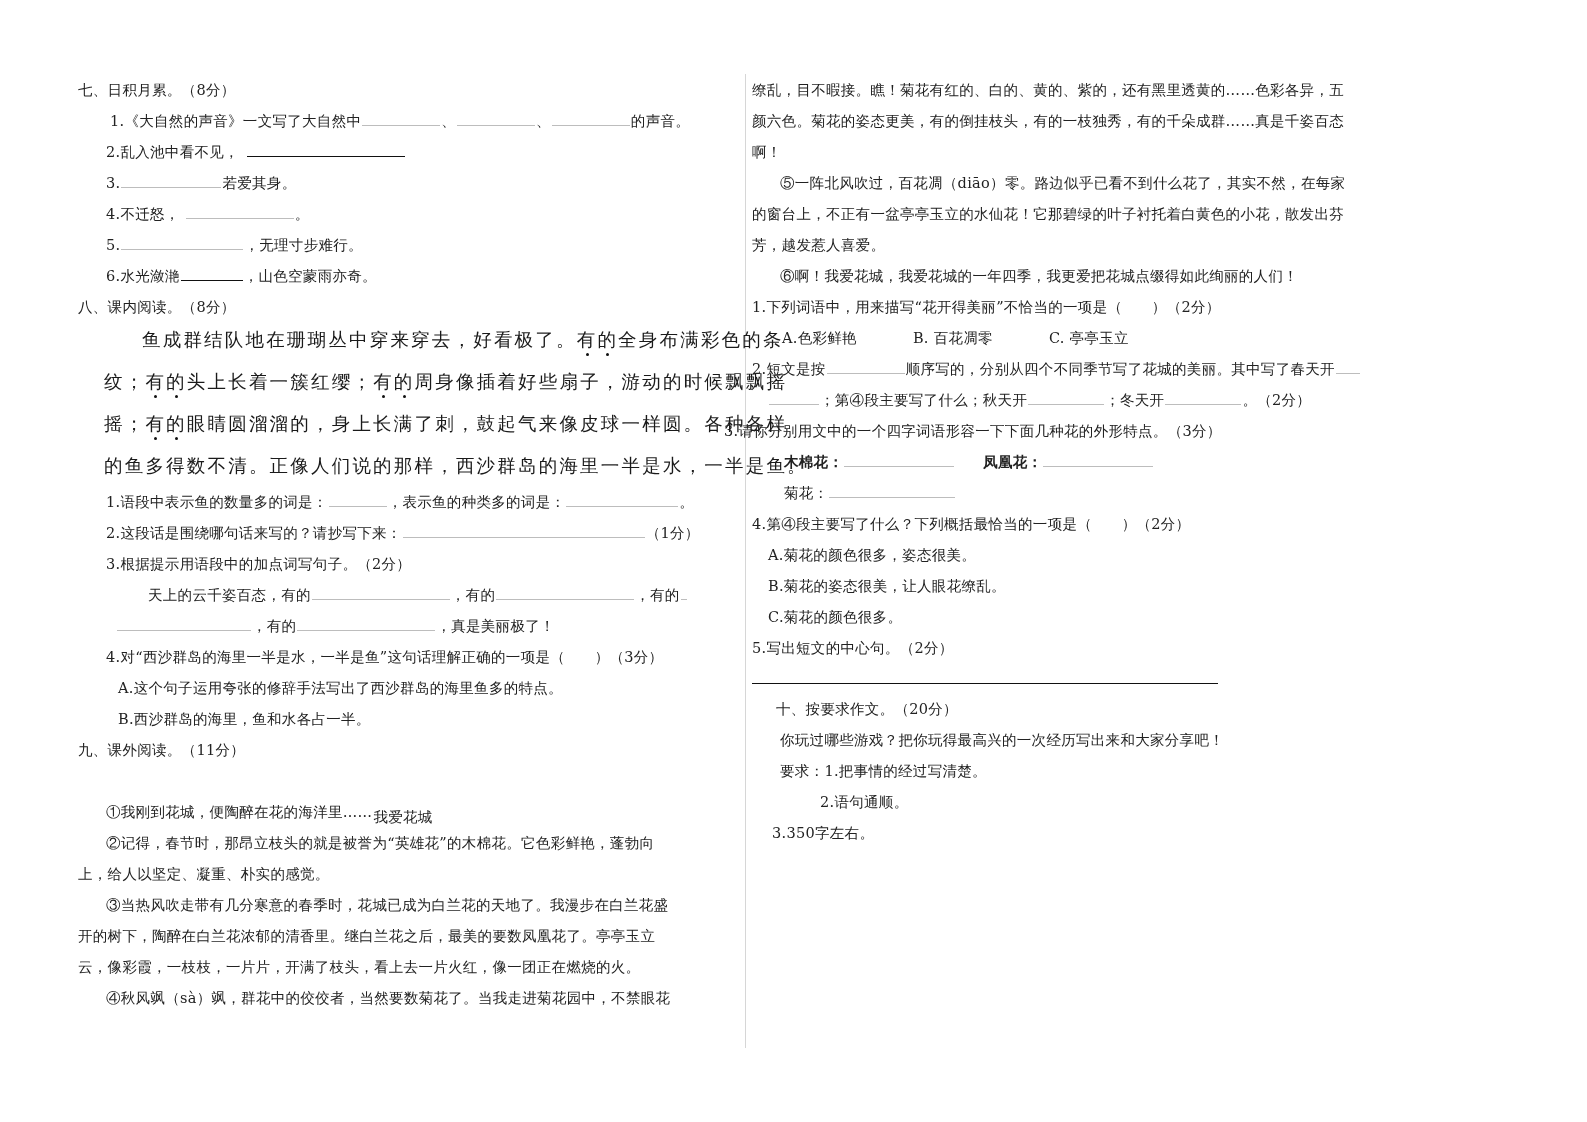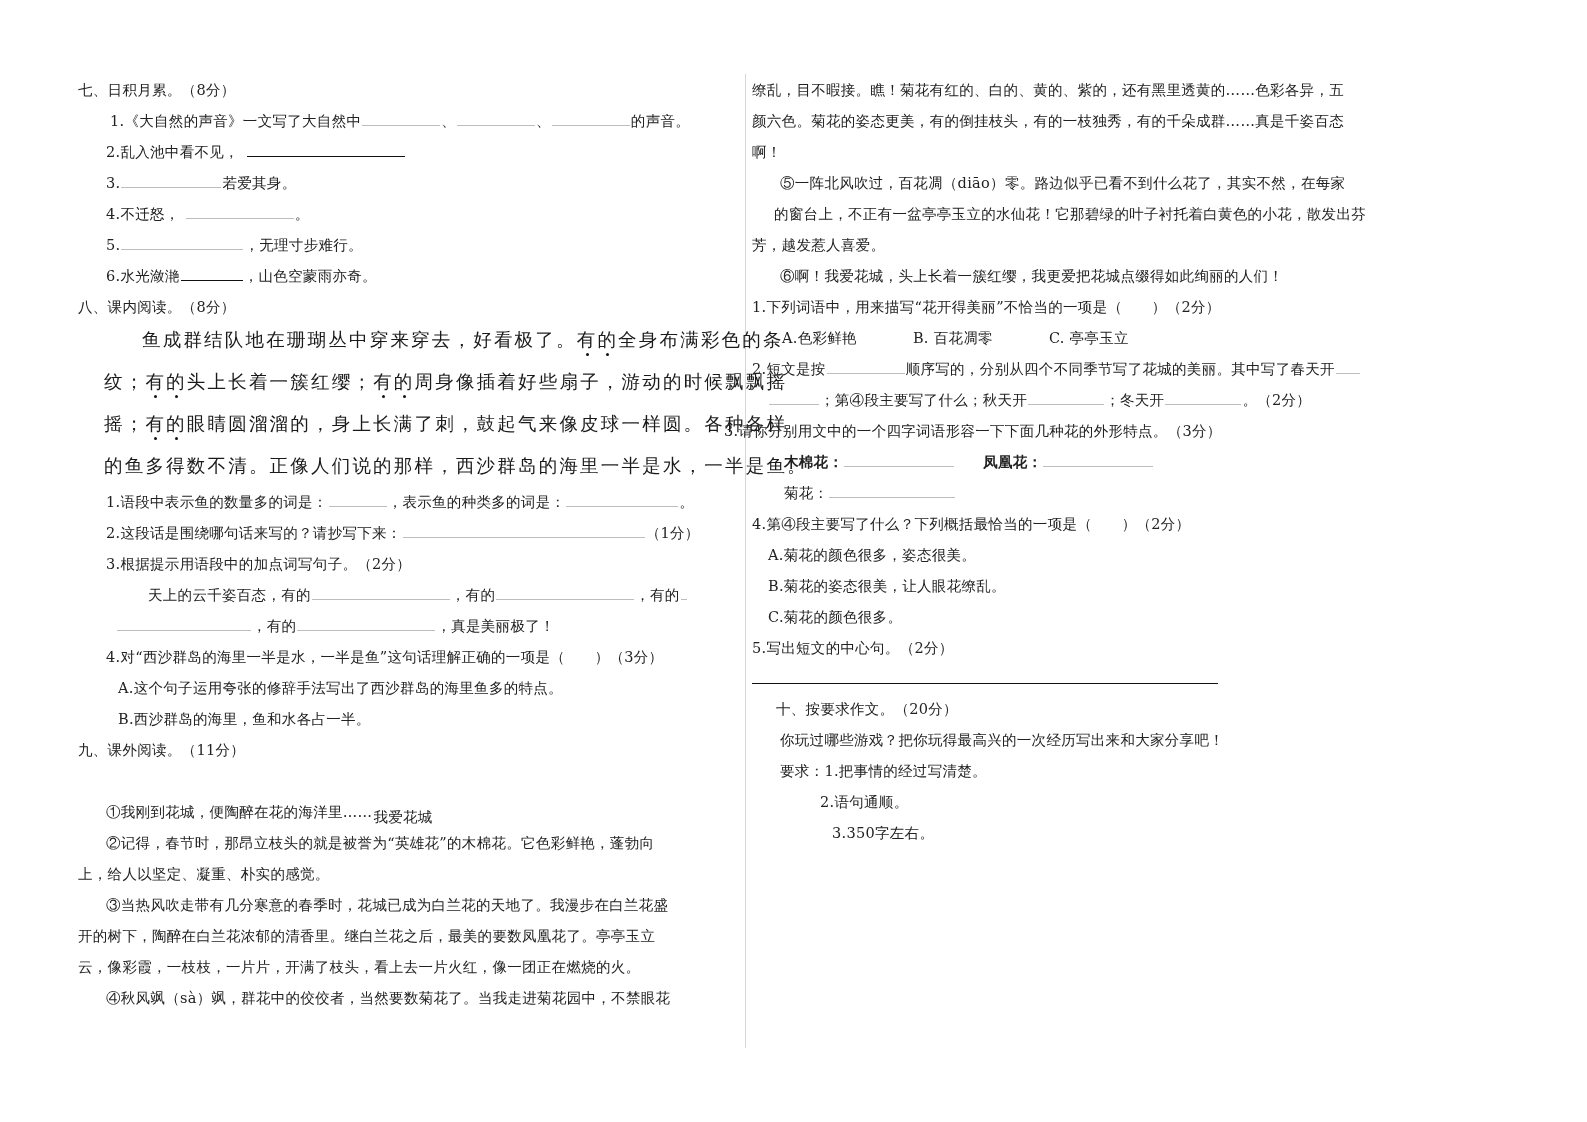--- a/index.html
+++ b/index.html
@@ -114,23 +114,23 @@
 <div class="line" style="left:78px;top:864px;">上，给人以坚定、凝重、朴实的感觉。</div>
 <div class="line ind1" style="left:78px;top:895px;">③当热风吹走带有几分寒意的春季时，花城已成为白兰花的天地了。我漫步在白兰花盛</div>
 <div class="line" style="left:78px;top:926px;">开的树下，陶醉在白兰花浓郁的清香里。继白兰花之后，最美的要数凤凰花了。亭亭玉立</div>
 <div class="line" style="left:78px;top:957px;">云，像彩霞，一枝枝，一片片，开满了枝头，看上去一片火红，像一团正在燃烧的火。</div>
 <div class="line ind1" style="left:78px;top:988px;">④秋风飒（sà）飒，群花中的佼佼者，当然要数菊花了。当我走进菊花园中，不禁眼花</div>
 
 <div class="line" style="left:752px;top:80px;">缭乱，目不暇接。瞧！菊花有红的、白的、黄的、紫的，还有黑里透黄的……色彩各异，五</div>
 <div class="line" style="left:752px;top:111px;">颜六色。菊花的姿态更美，有的倒挂枝头，有的一枝独秀，有的千朵成群……真是千姿百态</div>
 <div class="line" style="left:752px;top:142px;">啊！</div>
 <div class="line ind1" style="left:752px;top:173px;">⑤一阵北风吹过，百花凋（diāo）零。路边似乎已看不到什么花了，其实不然，在每家</div>
-<div class="line" style="left:752px;top:204px;margin-left:22px;">的窗台上，不正有一盆亭亭玉立的水仙花！它那碧绿的叶子衬托着白黄色的小花，散发出芬</div>
+<div class="line" style="left:752px;top:204px;">的窗台上，不正有一盆亭亭玉立的水仙花！它那碧绿的叶子衬托着白黄色的小花，散发出芬</div>
 <div class="line" style="left:752px;top:235px;">芳，越发惹人喜爱。</div>
-<div class="line ind1" style="left:752px;top:266px;">⑥啊！我爱花城，头上长着一簇红缨，我更爱把花城点缀得如此绚丽的人们！</div>
+<div class="line ind1" style="left:752px;top:266px;">⑥啊！我爱花城，我爱花城的一年四季，我更爱把花城点缀得如此绚丽的人们！</div>
 
 <div class="line" style="left:752px;top:297px;">1.下列词语中，用来描写“花开得美丽”不恰当的一项是（　　）（2分）</div>
 <div class="line" style="left:782px;top:328px;">
   <span>A.色彩鲜艳</span><span style="display:inline-block;width:56px"></span><span>B. 百花凋零</span><span style="display:inline-block;width:56px"></span><span>C. 亭亭玉立</span>
 </div>
 
 <div class="line" style="left:752px;top:359px;">
   <span>2.短文是按</span><span class="blank" style="width:78px"></span><span>顺序写的，分别从四个不同季节写了花城的美丽。其中写了春天开</span><span class="blank" style="width:24px"></span>
 </div>
 <div class="line" style="left:768px;top:390px;">
@@ -151,13 +151,13 @@
 <div class="line" style="left:768px;top:607px;">C.菊花的颜色很多。</div>
 <div class="line" style="left:752px;top:638px;">5.写出短文的中心句。（2分）</div>
 <div class="answer-rule"></div>
 
 <div class="line" style="left:752px;top:699px;margin-left:24px;">十、按要求作文。（20分）</div>
 <div class="line" style="left:780px;top:730px;">你玩过哪些游戏？把你玩得最高兴的一次经历写出来和大家分享吧！</div>
 <div class="line" style="left:780px;top:761px;">
   <span>要求：</span><span>1.把事情的经过写清楚。</span>
 </div>
 <div class="line" style="left:820px;top:792px;">2.语句通顺。</div>
-<div class="line" style="left:832px;top:823px;">3.350字左右。</div>
+<div class="line" style="left:772px;top:823px;">3.350字左右。</div>
 
 </body></html>

